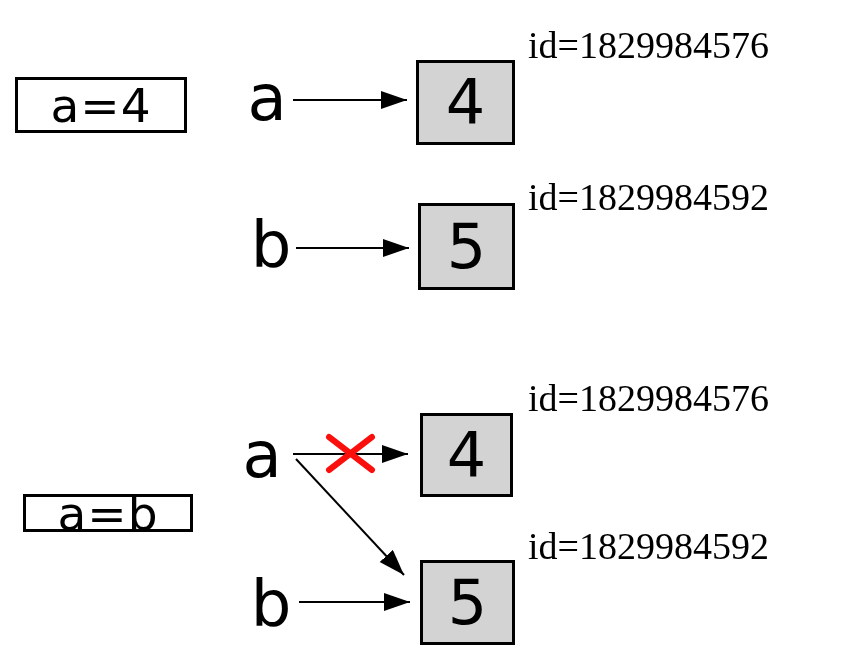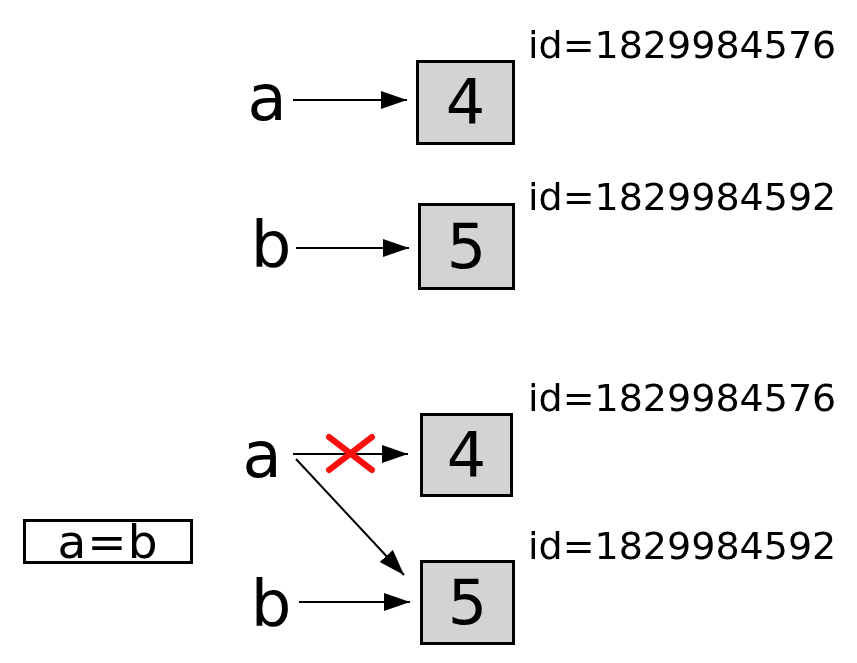--- a/index.html
+++ b/index.html
@@ -45,20 +45,21 @@
     display: flex;
     align-items: center;
     justify-content: center;
     font-size: 62px;
   }
   .id-label {
     position: absolute;
     font-size: 38px;
     line-height: 1;
     white-space: nowrap;
+    font-family: Liberation Serif, serif;
   }
 </style>
 </head>
 <body>
 
 <div class="canvas">
 
   <svg class="overlay" viewBox="0 0 857 663">
     <defs>
       <marker id="arrowhead" markerWidth="14" markerHeight="10" refX="13" refY="4.5" orient="auto" markerUnits="strokeWidth">
@@ -75,39 +76,42 @@
     <g>
       <line x1="329" y1="437" x2="372" y2="470" stroke-width="6" stroke-linecap="round" stroke="#fa0f0c"></line>
       <line x1="372" y1="437" x2="329" y2="470" stroke-width="6" stroke-linecap="round" stroke="#fa0f0c"></line>
     </g>
 
     <line x1="296" y1="459" x2="404" y2="575" stroke="#000000" stroke-width="2" marker-end="url(#arrowhead)"></line>
 
     <line x1="299" y1="602" x2="410" y2="602" stroke="#000000" stroke-width="2" marker-end="url(#arrowhead)"></line>
   </svg>
 
+  <div class="stmt-box" style="left:15px; top:77px; width:172px; height:56px;">
+    <span>a=4</span>
+  </div>
 
   <div class="var-label" style="left:237px; top:66px;">a</div>
 
   <div class="obj-box" style="left:416px; top:60px; width:99px; height:85px;">
     <span>4</span>
   </div>
 
   <div class="id-label" style="left:528px; top:26px;">id=1829984576</div>
 
 
   <div class="var-label" style="left:241px; top:213px;">b</div>
 
   <div class="obj-box" style="left:418px; top:203px; width:97px; height:87px;">
     <span>5</span>
   </div>
 
   <div class="id-label" style="left:528px; top:178px;">id=1829984592</div>
 
-  <div class="stmt-box" style="left:23px; top:494px; width:170px; height:45px;margin-top:25px;">
+  <div class="stmt-box" style="left:23px; top:494px; width:170px; height:38px;">
     <span>a=b</span>
   </div>
 
   <div class="var-label" style="left:232px; top:423px;">a</div>
 
   <div class="var-label" style="left:241px; top:572px;">b</div>
 
   <div class="obj-box" style="left:420px; top:413px; width:93px; height:84px;">
     <span>4</span>
   </div>

